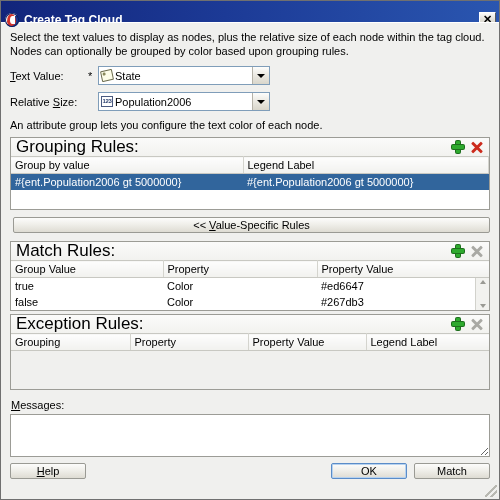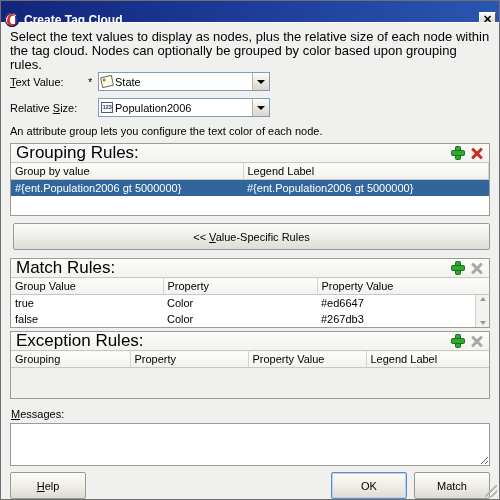--- a/index.html
+++ b/index.html
@@ -96,23 +96,24 @@
     flex: 1 1 auto;
     padding: 7px 9px 0 9px;
     box-sizing: border-box;
     display: flex;
     flex-direction: column;
     background: #f0f0ee;
     border-top: 1px solid #ffffff;
   }
 
   .instructions {
-    font-size: 13px;
+    font-size: 11px;
     line-height: 14px;
     color: #000000;
+    margin-bottom: 8px;
   }
 
   
   .field-row {
     display: flex;
     align-items: center;
     margin-bottom: 7px;
   }
   .field-label {
     width: 78px;
@@ -330,21 +331,21 @@
   }
   .vscroll .arr.up { border-bottom: 4px solid #9a9a94; }
   .vscroll .arr.dn { border-top: 4px solid #9a9a94; }
 
   
   .btn {
     background: linear-gradient(to bottom, #fcfcfb 0%, #f0efea 45%, #dedcd3 100%);
     border: 1px solid #9a9a94;
     border-radius: 2px;
     font-size: 11px;
-    height: 27px;
+    height: 16px;
     padding: 0 12px;
     cursor: pointer;
     font-family: "Liberation Sans", sans-serif;
     color: #000000;
     box-sizing: border-box;
     white-space: nowrap;
   }
   .btn u { text-decoration: underline; }
   .btn.focused {
     border: 1px solid #5a8cc8;
@@ -516,21 +517,21 @@
 
           </div>
           <div class="vscroll">
             <span class="arr up"></span>
             <span class="arr dn"></span>
           </div>
         </div>
       </div>
     </div>
 
-    <div class="panel" style="height:68px;margin-top:3px;">
+    <div class="panel" style="height:76px;margin-top:3px;">
       <div class="panel-header">
         <div class="panel-title">Exception Rules:</div>
         <div class="panel-tools">
           <div class="ico-btn ico-plus"></div>
           <div class="ico-btn ico-x disabled"></div>
         </div>
       </div>
       <div class="tbl-wrap">
         <table class="tbl">
           <colgroup>

